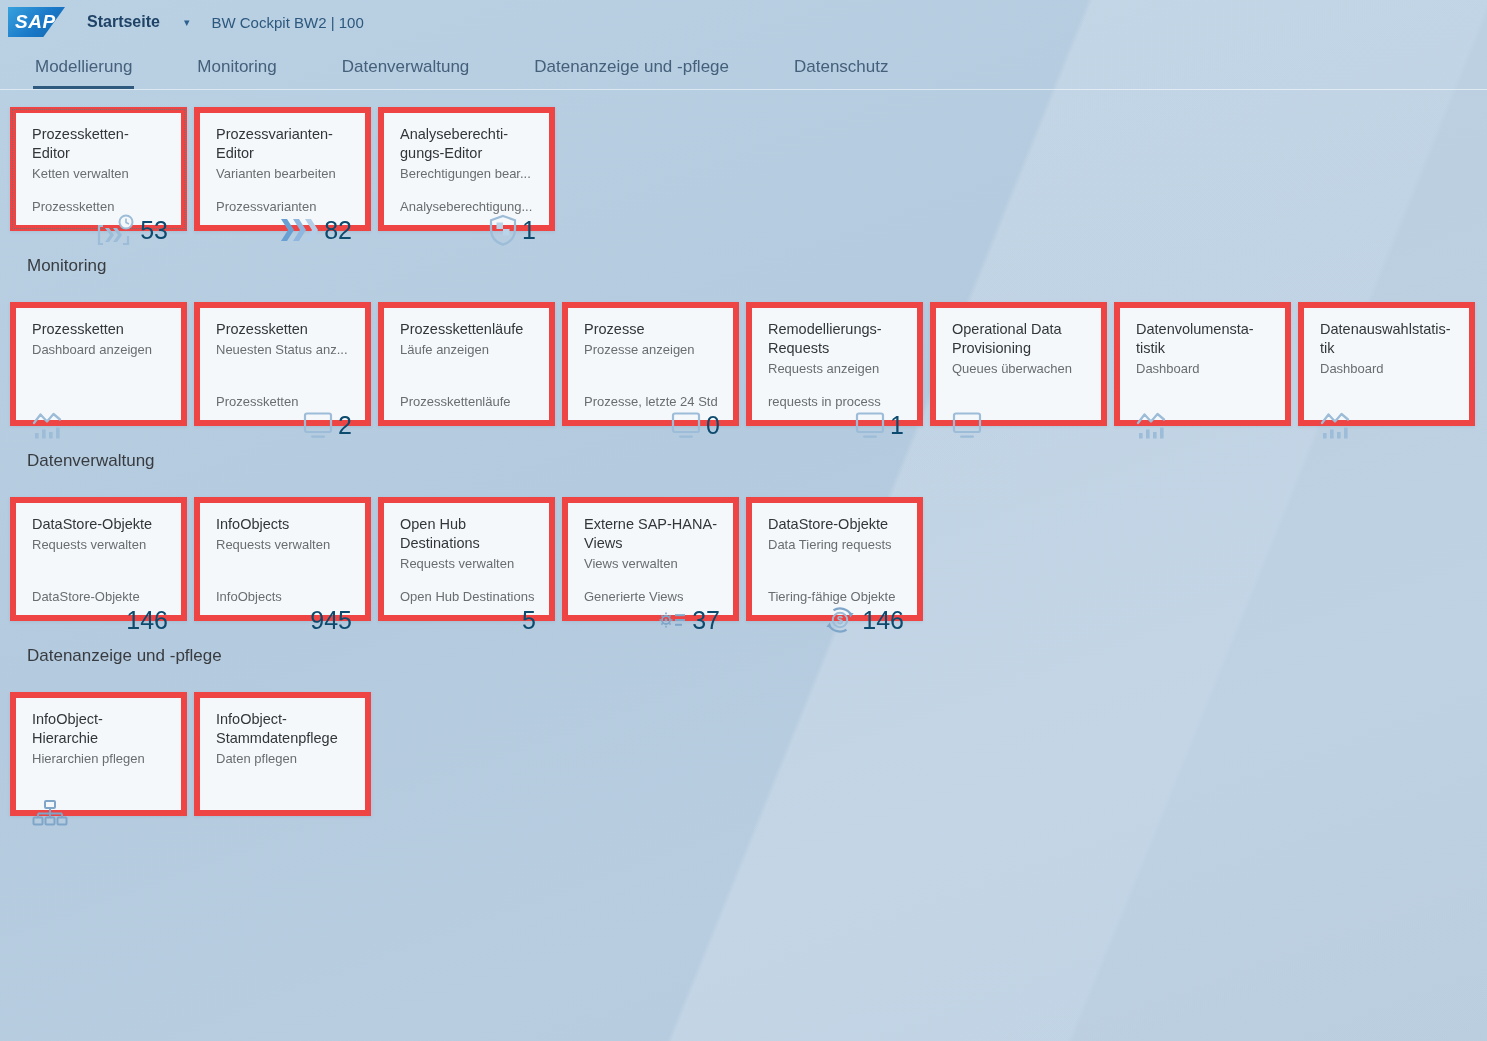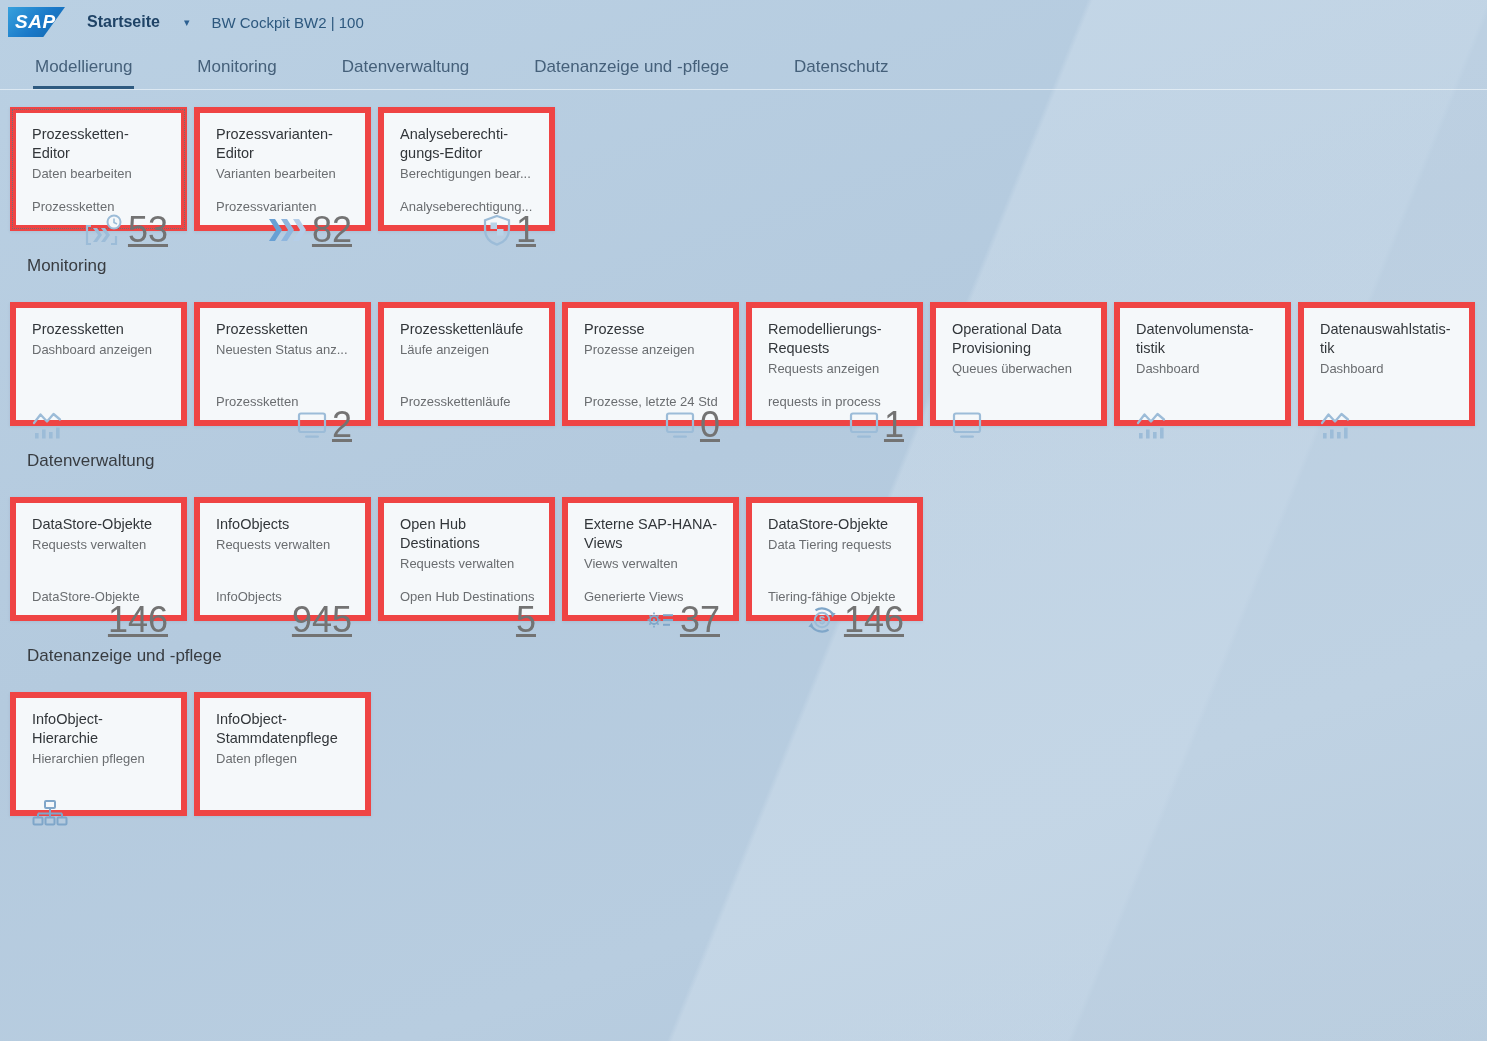--- a/index.html
+++ b/index.html
@@ -63,21 +63,21 @@
     margin-top:3px; font-size:13px; color:#6a6d70;
     white-space:nowrap; overflow:hidden; text-overflow:ellipsis;
   }
   .kpi {
     position:absolute; left:16px; right:13px; top:94px; height:46px;
     display:flex; align-items:center;
   }
   .kpi.right { justify-content:flex-end; }
   .kpi.left  { justify-content:flex-start; }
   .kpi .kpi-icon { display:flex; align-items:center; margin-right:5px; }
-  .kpi .kpi-value { font-size:36px; color:#737373; line-height:1;text-decoration:underline; }
+  .kpi .kpi-value { font-size:25px; color:#0c4a6e; line-height:1; }
   .tile-footer {
     position:absolute; left:16px; right:13px; bottom:11px;
     font-size:13px; color:#6a6d70; white-space:nowrap; overflow:hidden; text-overflow:ellipsis;
   }
 </style>
 </head>
 <body>
 
 <header class="shell-header">
   <div class="sap-logo">
@@ -95,21 +95,21 @@
     <div class="tab">Monitoring</div>
     <div class="tab">Datenverwaltung</div>
     <div class="tab">Datenanzeige und -pflege</div>
     <div class="tab">Datenschutz</div>
   </nav>
 
 <main class="content" id="content">
     <div class="tile-row">
       <article class="tile focused">
         <div class="tile-title">Prozessketten-Editor</div>
-        <div class="tile-subtitle">Daten bearbeiten</div>
+        <div class="tile-subtitle">Ketten verwalten</div>
         <div class="kpi right">
           <span class="kpi-icon">
             <svg width="40" height="34" viewBox="0 0 40 34">
     <path d="M8 13 H4 V31 H8" fill="none" stroke="#9cbcd8" stroke-width="2.2"></path>
     <path d="M28 31 H33 V23" fill="none" stroke="#9cbcd8" stroke-width="2.2"></path>
     <polygon points="10,15 14,15 19,22 14,29 10,29 15,22" fill="#9cbcd8"></polygon>
     <polygon points="18,15 22,15 27,22 22,29 18,29 23,22" fill="#9cbcd8"></polygon>
     <circle cx="31" cy="9" r="6.5" fill="#f5f8fa" stroke="#9cbcd8" stroke-width="2"></circle>
     <path d="M31 5.5 V9.5 L34 11" fill="none" stroke="#9cbcd8" stroke-width="1.6"></path>
             </svg>

